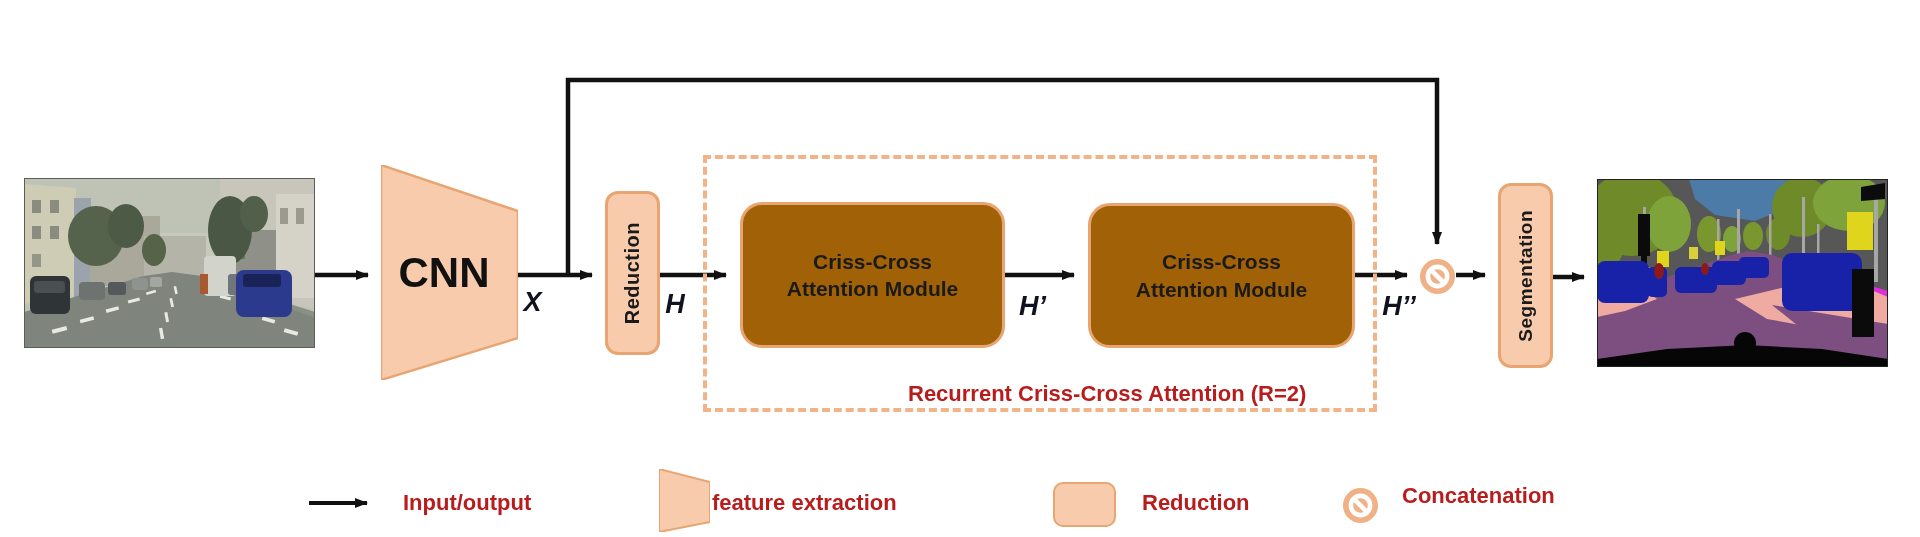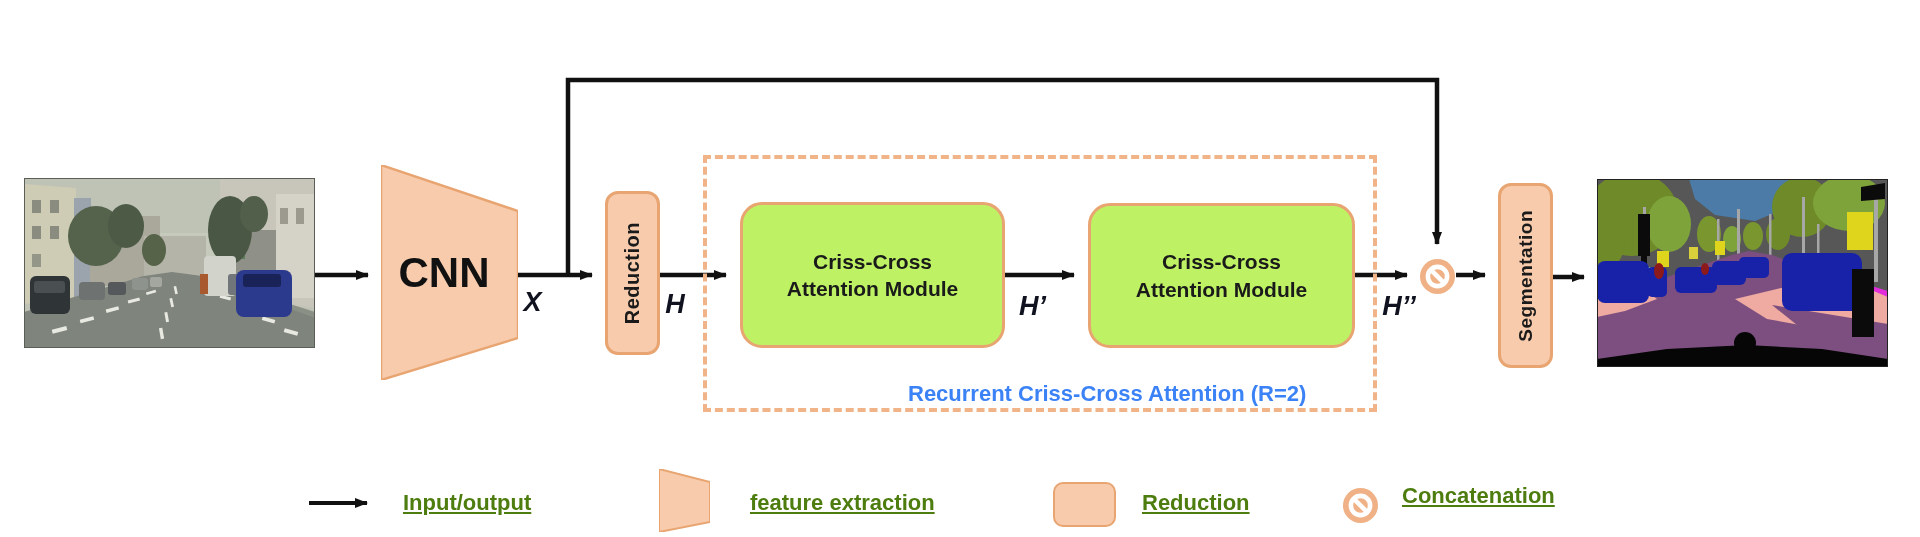--- a/index.html
+++ b/index.html
@@ -14,35 +14,35 @@
   .pill {
     background:#F7CBAC; border:3px solid #E8A571; border-radius:13px;
     display:flex; align-items:center; justify-content:center;
   }
   .vtext {
     writing-mode:vertical-rl; transform:rotate(180deg);
     font-weight:bold; font-size:20px; color:#1a1a1a; letter-spacing:.5px;
     white-space:nowrap;
   }
   .module {
-    background:#bef264; border:3px solid #E8A571; border-radius:22px;
+    background:#a16207; border:3px solid #E8A571; border-radius:22px;
     display:flex; flex-direction:column; align-items:center; justify-content:center;
     font-weight:bold; font-size:21px; line-height:1.3; color:#1a1a1a; text-align:center;
   }
   .dashedbox { border:4px dashed #F0B488; }
   .cnn-label {
     display:flex; align-items:center; justify-content:center;
     font-weight:bold; font-size:42px; color:#111;
   }
   .sig {
     font-weight:bold; font-style:italic; font-size:27px; color:#10131f;
     text-align:center; white-space:nowrap;
   }
-  .rcca-caption { font-weight:bold; font-size:22px; color:#3b82f6; white-space:nowrap; }
-  .legend-label { font-weight:bold; font-size:22px; color:#4d7c0f; white-space:nowrap;text-decoration:underline; }
+  .rcca-caption { font-weight:bold; font-size:22px; color:#b91c1c; white-space:nowrap; }
+  .legend-label { font-weight:bold; font-size:22px; color:#b91c1c; white-space:nowrap; }
 </style>
 </head>
 <body>
 
 <div class="canvas">
 
   <svg class="layer" width="1920" height="537">
     <defs>
       <marker id="ah" markerUnits="userSpaceOnUse" markerWidth="15" markerHeight="12" refX="12" refY="5" orient="auto">
         <path d="M0,0 L13,5 L0,10 Z" fill="#111"></path>
@@ -207,21 +207,21 @@
         <path d="M0,0 L13,5 L0,10 Z" fill="#111"></path>
       </marker>
     </defs>
     <path d="M4,9 H62" stroke="#111" stroke-width="4" fill="none" marker-end="url(#ah2)"></path>
   </svg>
   <div class="abs legend-label" style="left:403px; top:490px;">Input/output</div>
 
   <svg class="abs" style="left:659px; top:469px;" width="51" height="63" viewBox="0 0 51 63">
     <polygon points="0,0 51,13 51,53 0,63" fill="#F7CBAC" stroke="#E8A571" stroke-width="2"></polygon>
   </svg>
-  <div class="abs legend-label" style="left:750px; top:490px;">feature extraction</div>
+  <div class="abs legend-label" style="left:712px; top:490px;">feature extraction</div>
 
   <div class="abs" style="left:1053px; top:482px; width:63px; height:45px; background:#F7CBAC; border:2.5px solid #E8A571; border-radius:10px;"></div>
   <div class="abs legend-label" style="left:1142px; top:490px;">Reduction</div>
 
   <svg class="abs" style="left:1342px; top:487px;" width="37" height="37" viewBox="0 0 37 37">
     <circle cx="18.5" cy="18.5" r="17.5" fill="#EFB185"></circle>
     <circle cx="18.5" cy="18.5" r="9.6" fill="none" stroke="#ffffff" stroke-width="4.6"></circle>
     <line x1="11.9" y1="11.9" x2="25.1" y2="25.1" stroke="#ffffff" stroke-width="4.6"></line>
   </svg>
   <div class="abs legend-label" style="left:1402px; top:483px;">Concatenation</div>

